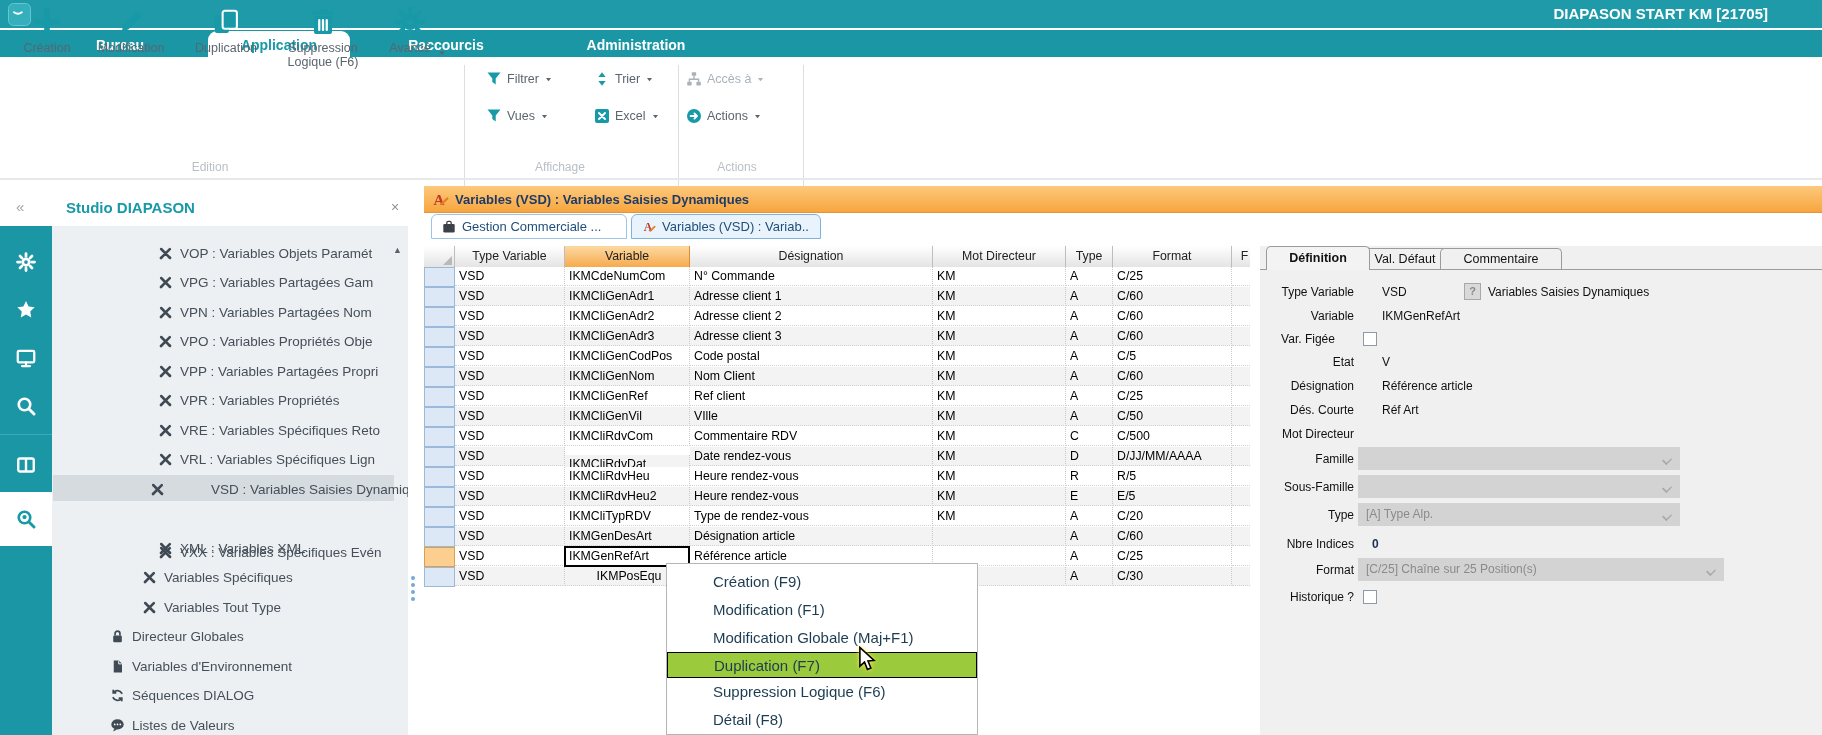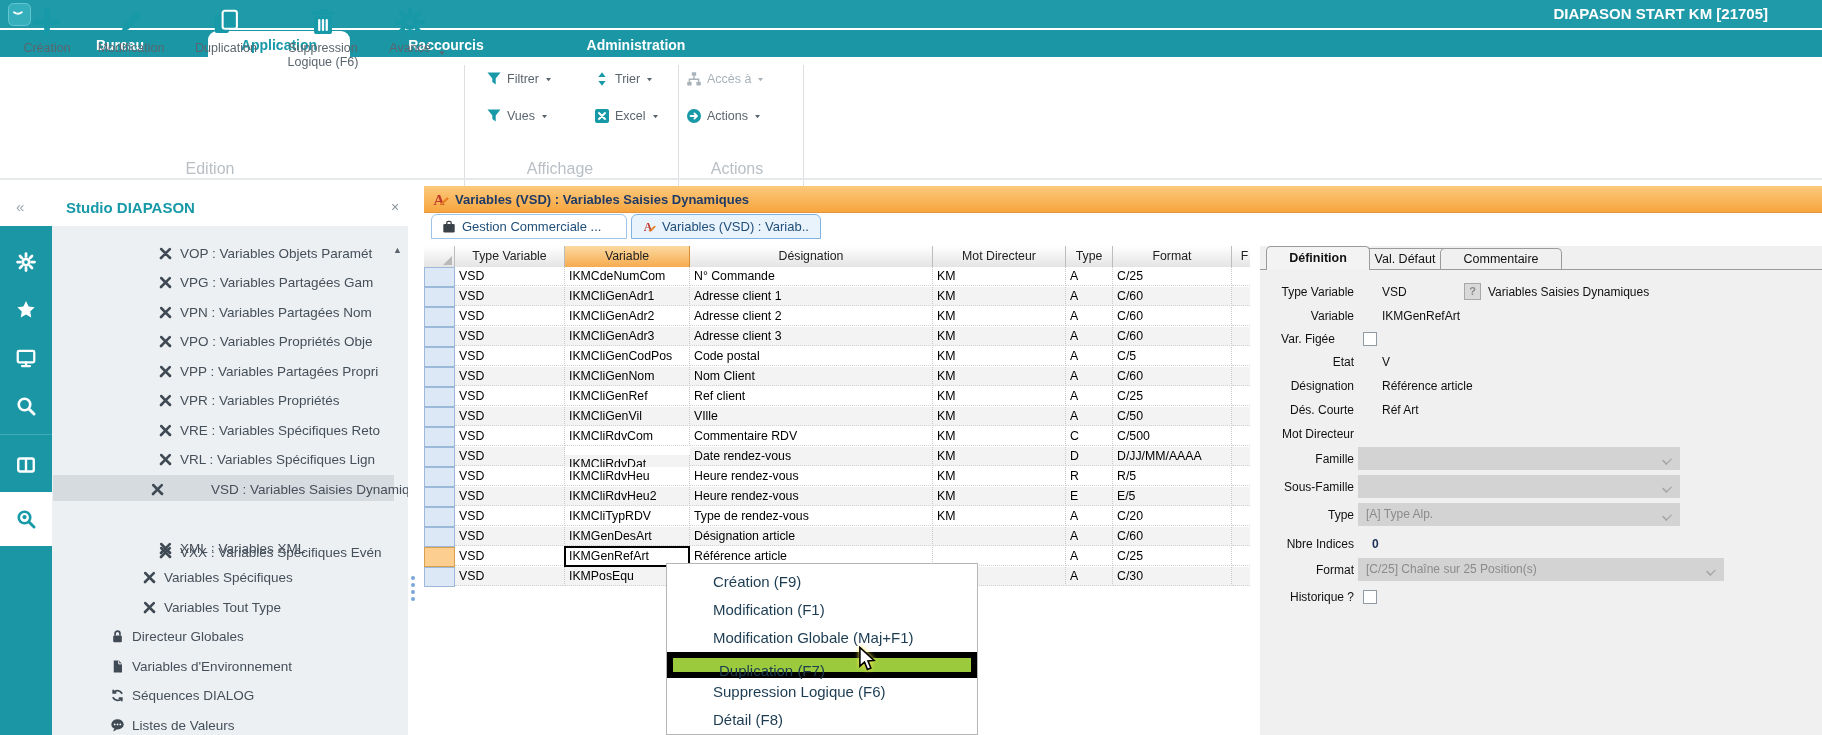--- a/index.html
+++ b/index.html
@@ -16,21 +16,21 @@
   .rtab.active{color:#1799a8;}
   
   .ribbon{left:0;top:57px;width:1822px;height:121px;background:#fff;}
   .ribbon-bottom{left:0;top:178px;width:1822px;height:2px;background:#e6e9ea;}
   .bigbtn{top:6px;width:88px;text-align:center;cursor:pointer;}
   .bigbtn .ic{height:32px;}
   .bigbtn .lbl{font-size:12.5px;color:#5b656e;line-height:14px;margin-top:3px;}
   .smallbtn{height:20px;display:flex;align-items:center;gap:5px;font-size:12.5px;color:#5b656e;cursor:pointer;}
   .smallbtn.disabled{color:#a9b2b9;cursor:default;}
   .vdiv{width:1px;background:#dcdfe1;top:8px;height:128px;}
-  .grouplbl{top:101px;font-size:16px;color:#b9bfc5;text-align:center;width:120px;}
+  .grouplbl{top:101px;font-size:12px;color:#b9bfc5;text-align:center;width:120px;}
   .dd-arrow{display:inline-block;line-height:0;}
   
   .sb-collapse{left:16px;top:198px;font-size:15px;color:#9aa5ad;letter-spacing:-2px;cursor:pointer;}
   .sb-title{left:66px;top:199px;font-size:15px;font-weight:bold;color:#1799a8;}
   .sb-close{left:391px;top:199px;font-size:14px;color:#8a949c;cursor:pointer;}
   .rail{left:0;top:226px;width:52px;height:509px;background:#1b96a5;}
   .rail-item{left:0;width:52px;height:48px;display:flex;align-items:center;justify-content:center;cursor:pointer;}
   .rail-active{background:#fff;}
   .rail-div{left:0;width:52px;height:1px;background:#3fa9b6;}
   .tree{left:52px;top:226px;width:356px;height:509px;background:#edf0f3;overflow:hidden;}
@@ -72,21 +72,21 @@
   .pdrop{position:absolute;height:23px;background:#d3d3d3;font-size:12px;color:#8b8b8b;line-height:23px;
       padding-left:8px;box-sizing:border-box;cursor:default;}
   .pdrop .chev{position:absolute;right:8px;top:8px;width:8px;height:8px;border-left:2px solid #a6a6a6;
       border-bottom:2px solid #a6a6a6;transform:rotate(-45deg) scale(.8,.6);}
   .phelp{position:absolute;width:15px;height:15px;background:#d9d9d9;border:1px solid #a8a8a8;color:#8a8a8a;
       font-size:11px;font-weight:bold;text-align:center;line-height:15px;cursor:default;}
   
   .ctxmenu{left:666px;top:563px;width:312px;height:172px;background:#fff;border:1px solid #b5b5b5;
       box-sizing:border-box;padding-top:4px;z-index:50;}
   .ctxitem{height:28px;line-height:28px;padding-left:46px;font-size:15px;color:#1c3c52;cursor:pointer;white-space:nowrap;}
-  .ctxitem.hl{background:#9bca3c;border:6px solid #000000;height:26px;line-height:26px;box-sizing:border-box;}
+  .ctxitem.hl{background:#9bca3c;border:1px solid #000000;height:26px;line-height:26px;box-sizing:border-box;}
   .cursor{left:858px;top:646px;z-index:60;filter:drop-shadow(0 0 2px #ffe84a);}
 </style>
 </head>
 <body>
 
 <div class="abs titlebar"></div>
 <div class="abs" style="left:8px;top:3px;">
   <svg width="23" height="23">
       <rect x="0.5" y="0.5" width="22" height="22" rx="5" fill="#35afbc" stroke="#63c6d1"></rect>
       <path d="M6.5 12.5q5 3.6 10 0" stroke="#fff" stroke-width="2.4" fill="none" stroke-linecap="round" transform="scale(.78) translate(1.2,-0.5)"></path>
@@ -656,21 +656,21 @@
       <div class="cell" style="left: 31px; top: 301px; width: 110px; background: rgb(255, 255, 255);">VSD</div>
       <div class="cell" style="left: 141px; top: 301px; width: 125px; background: rgb(255, 255, 255);">IKMGenRefArt</div>
       <div class="editcell" style="left: 140px; top: 300px; width: 126px; height: 21px;">IKMGenRefArt</div>
       <div class="cell" style="left: 266px; top: 301px; width: 243px; background: rgb(255, 255, 255);">Référence article</div>
       <div class="cell" style="left: 509px; top: 301px; width: 133px; background: rgb(255, 255, 255);"></div>
       <div class="cell" style="left: 642px; top: 301px; width: 47px; background: rgb(255, 255, 255);">A</div>
       <div class="cell" style="left: 689px; top: 301px; width: 119px; background: rgb(255, 255, 255);">C/25</div>
       <div class="cell" style="left: 808px; top: 301px; width: 26px; background: rgb(255, 255, 255);"></div>
       <div class="selcell" style="left: 0px; top: 321px; width: 31px; height: 20px;"></div>
       <div class="cell" style="left: 31px; top: 321px; width: 110px; background: rgb(243, 243, 243);">VSD</div>
-      <div class="cell" style="left: 141px; top: 321px; width: 125px; background: rgb(243, 243, 243);">IKMPosEqu</div>
+      <div class="cell" style="left: 141px; top: 321px; width: 125px; background: rgb(243, 243, 243); text-align: center;">IKMPosEqu</div>
       <div class="cell" style="left: 266px; top: 321px; width: 243px; background: rgb(243, 243, 243);"></div>
       <div class="cell" style="left: 509px; top: 321px; width: 133px; background: rgb(243, 243, 243);"></div>
       <div class="cell" style="left: 642px; top: 321px; width: 47px; background: rgb(243, 243, 243);">A</div>
       <div class="cell" style="left: 689px; top: 321px; width: 119px; background: rgb(243, 243, 243);">C/30</div>
       <div class="cell" style="left: 808px; top: 321px; width: 26px; background: rgb(243, 243, 243);"></div>
     </div>
   </div>
 
 <div class="abs panel">
     <div id="panel-inner" style="position:relative;width:100%;height:100%;">

